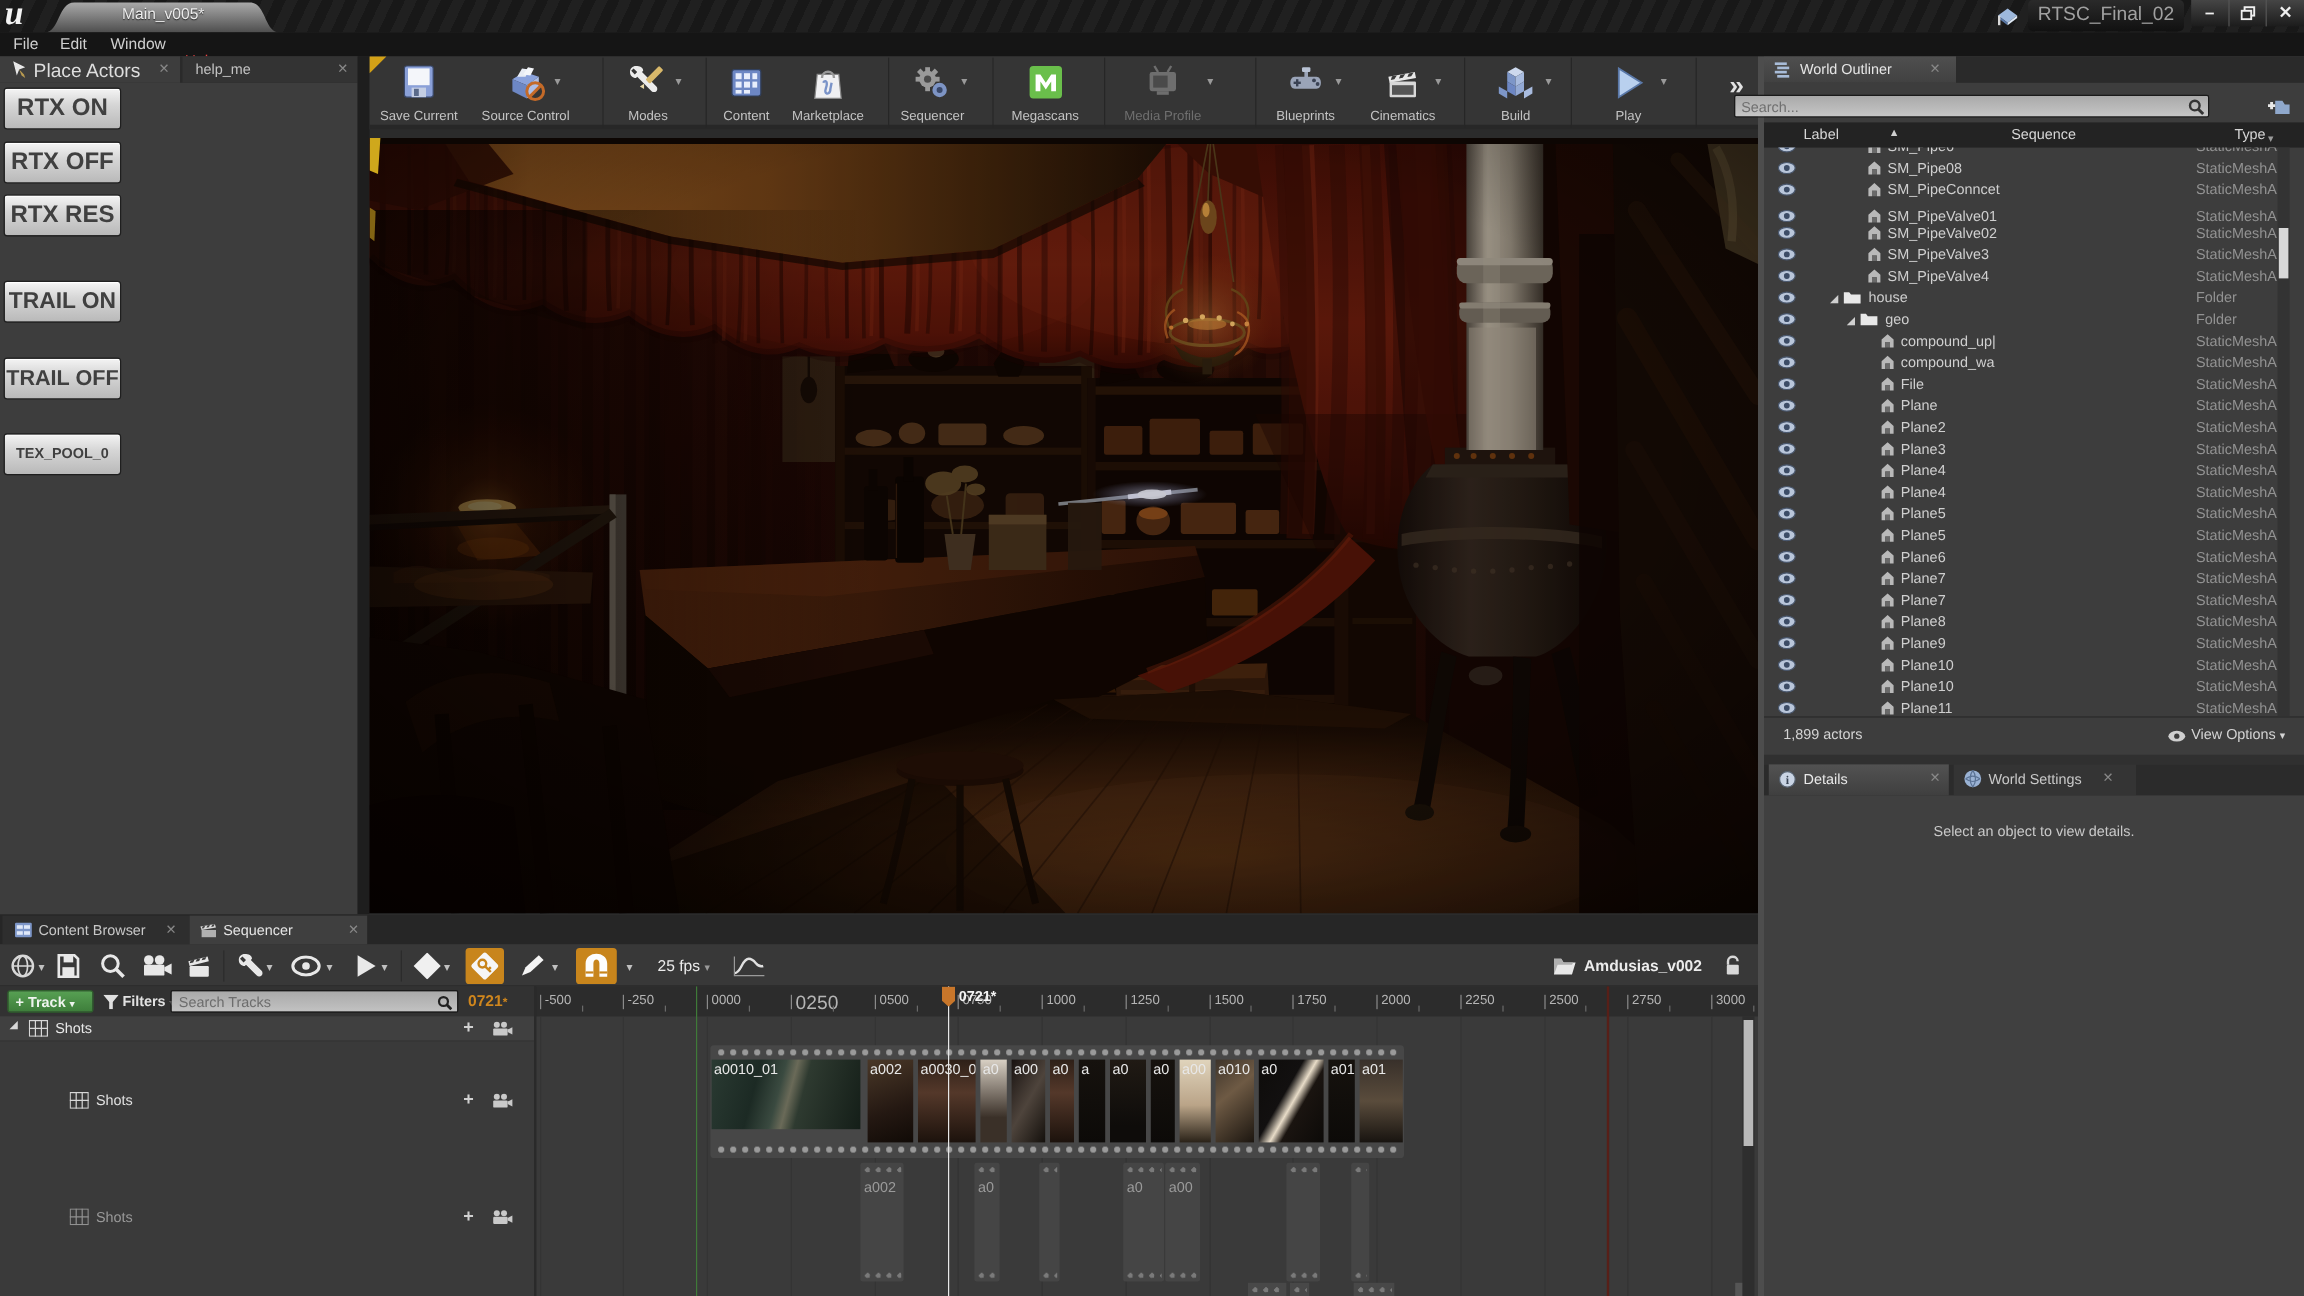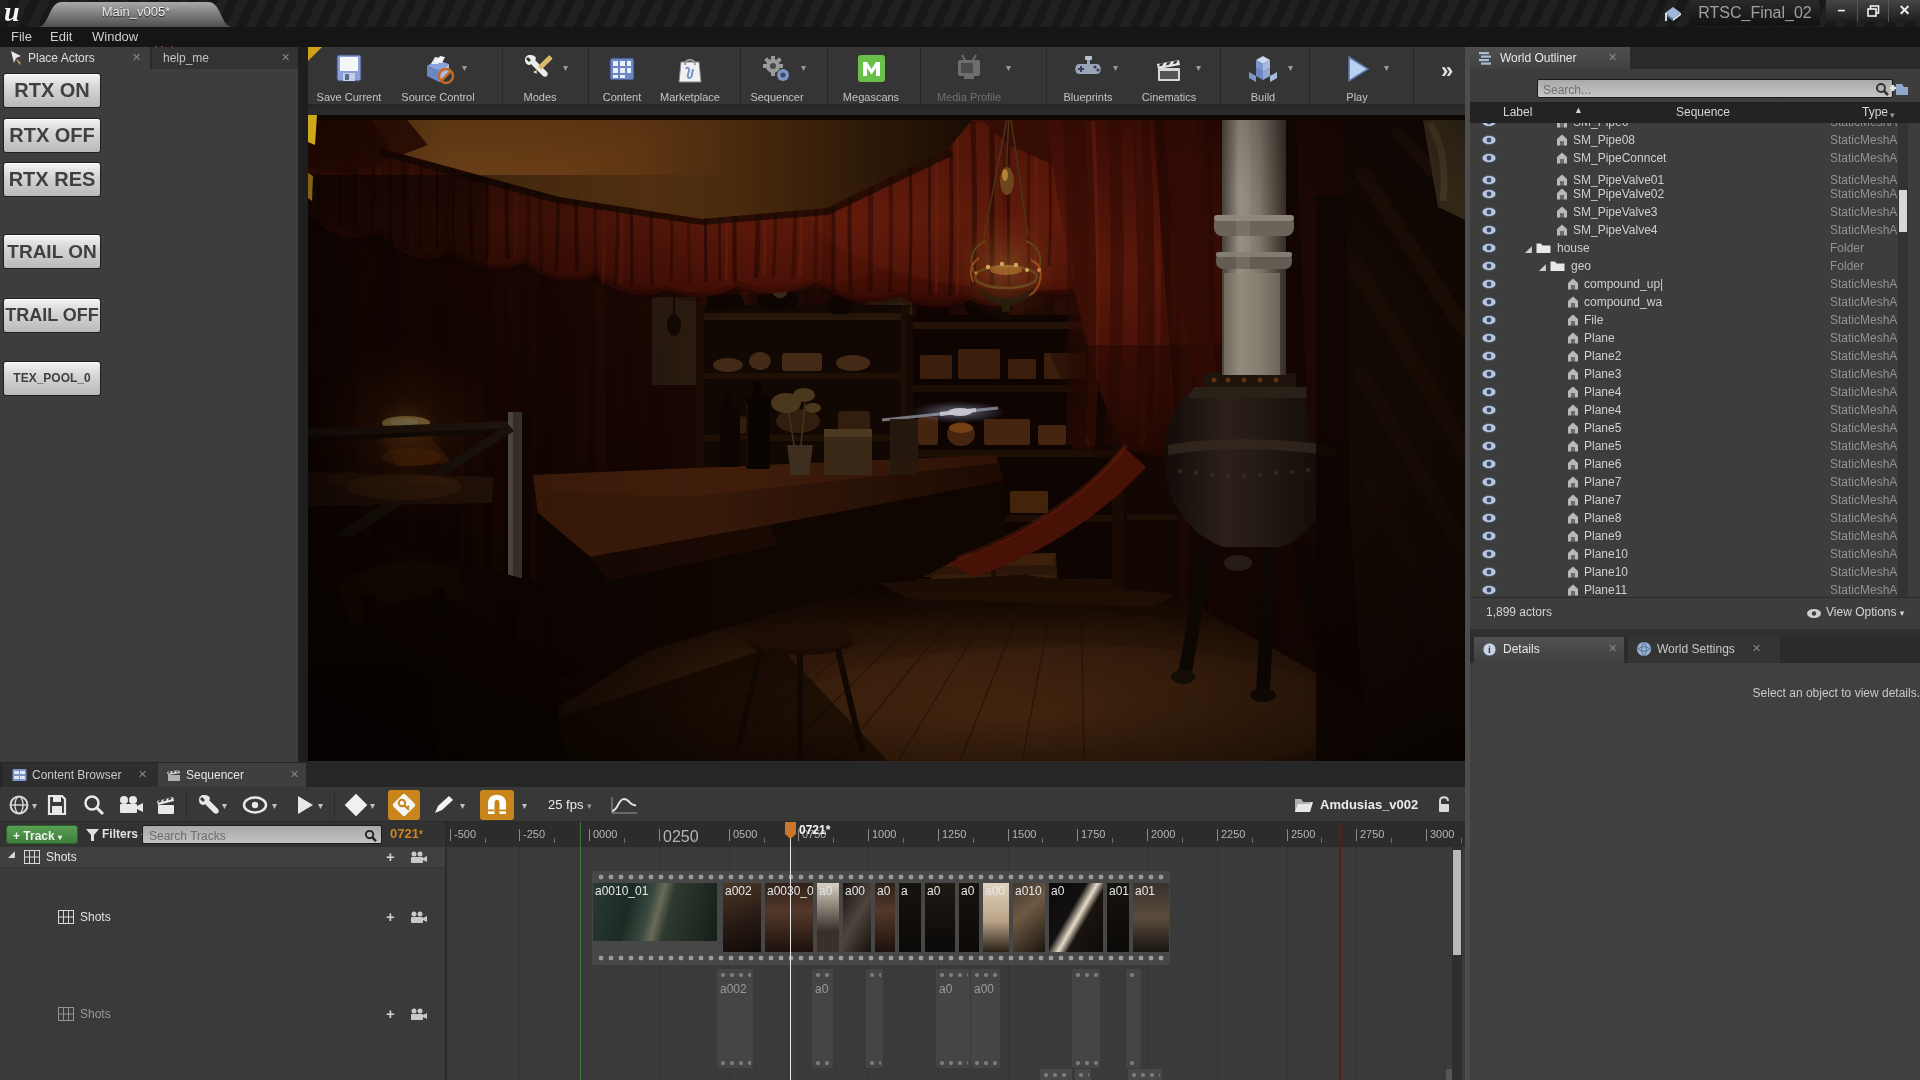--- a/index.html
+++ b/index.html
@@ -51,21 +51,21 @@
 <div class="a" style="left:92px;top:29px;color:#cfcfcf;font-size:13px">Window</div>
 <div class="a" style="left:154px;top:43px;color:#ef4444;font-size:13px">Help</div>
 
 <div class="a" style="left:0;top:47px;width:298px;height:715px;background:#3d3d3d"></div>
 <div class="a" style="left:0;top:47px;width:298px;height:22px;background:#2a2a2a"></div>
 <div class="a" style="left:0;top:47px;width:150px;height:22px;background:#3d3d3d"></div>
 <svg class="a" style="left:8px;top:50px" width="16" height="16" viewBox="0 0 16 16">
  <path d="M3,1 L13,6 L8,8 L6,13 Z" fill="#e8e8e8"></path>
  <path d="M8,8 L12,12 L13,15 L10,13 Z" fill="#b89a50"></path>
 </svg>
-<div class="a" style="left:28px;top:51px;color:#dedede;font-size:12px">Place Actors</div>
+<div class="a" style="left:28px;top:51px;color:#dedede;font-size:16px">Place Actors</div>
 <div class="a tabx" style="left:132px;top:51px">✕</div>
 <div class="a" style="left:152px;top:47px;width:146px;height:22px;background:#333333"></div>
 <div class="a" style="left:163px;top:51px;color:#c3c3c3;font-size:12px">help_me</div>
 <div class="a tabx" style="left:281px;top:51px">✕</div>
 <div class="a btnw" style="left:3px;top:73px;width:98px;height:35px;font-size:20px;line-height:33px">RTX ON</div>
 <div class="a btnw" style="left:3px;top:118px;width:98px;height:35px;font-size:20px;line-height:33px">RTX OFF</div>
 <div class="a btnw" style="left:3px;top:162px;width:98px;height:35px;font-size:20px;line-height:33px">RTX RES</div>
 <div class="a btnw" style="left:3px;top:234px;width:98px;height:35px;font-size:19px;line-height:33px">TRAIL ON</div>
 <div class="a btnw" style="left:3px;top:298px;width:98px;height:35px;font-size:18px;line-height:33px">TRAIL OFF</div>
 <div class="a btnw" style="left:3px;top:361px;width:98px;height:35px;font-size:12px;line-height:33px">TEX_POOL_0</div>
@@ -651,21 +651,21 @@
  <g fill="#a8bcd8">
       <rect x="1" y="2" width="10" height="2.2"></rect>
       <rect x="3" y="5.5" width="10" height="2.2"></rect>
       <rect x="1" y="9" width="10" height="2.2"></rect>
       <rect x="3" y="12.5" width="10" height="2.2"></rect>
     </g>
 </svg>
 <div class="a" style="left:1500px;top:51px;color:#e6e6e6;font-size:12px">World Outliner</div>
 <div class="a tabx" style="left:1608px;top:51px">✕</div>
 
-<div class="a" style="left:1537px;top:79px;width:356px;height:19px;background:linear-gradient(#a9a9a9,#c6c6c6);border:1px solid #1a1a1a;border-radius:2px">
+<div class="a" style="left:1445px;top:79px;width:396px;height:19px;background:linear-gradient(#a9a9a9,#c6c6c6);border:1px solid #1a1a1a;border-radius:2px">
  <span style="color:#707070;font-size:12px;margin-left:5px;line-height:18px">Search...</span>
  <svg class="a" style="right:3px;top:2px" width="14" height="14" viewBox="0 0 14 14">
       <circle cx="6" cy="6" r="4" fill="none" stroke="#333" stroke-width="2"></circle>
       <line x1="9" y1="9" x2="13" y2="13" stroke="#333" stroke-width="2.5"></line>
     </svg>
 </div>
 <svg class="a" style="left:1888px;top:80px" width="22" height="18" viewBox="0 0 22 18">
  <path d="M8,4 L14,4 L16,7 L20,7 L20,15 L8,15 Z" fill="#8fa8cc"></path>
     <path d="M2,8 L8,8 M5,5 L5,11" stroke="#e8e8e8" stroke-width="2.4"></path>
 </svg>
@@ -1025,21 +1025,21 @@
 <div class="a" style="left:1503px;top:642px;color:#e8e8e8;font-size:12px">Details</div>
 <div class="a tabx" style="left:1608px;top:642px">✕</div>
 <div class="a" style="left:1628px;top:637px;width:152px;height:26px;background:#343434"></div>
 <svg class="a" style="left:1636px;top:641px" width="16" height="16" viewBox="0 0 16 16">
     <circle cx="8" cy="8" r="7" fill="#9ab2d4"></circle>
     <path d="M2,8 C6,5 10,5 14,8 M2,8 C6,11 10,11 14,8 M8,1 C5,5 5,11 8,15 M8,1 C11,5 11,11 8,15" stroke="#5a7294" stroke-width="1" fill="none"></path>
   </svg>
 <div class="a" style="left:1657px;top:642px;color:#c9c9c9;font-size:12px">World Settings</div>
 <div class="a tabx" style="left:1752px;top:642px">✕</div>
 <div class="a" style="left:1470px;top:663px;width:450px;height:417px;background:#404040"></div>
-<div class="a" style="left:1470px;top:686px;width:450px;text-align:right;color:#c9c9c9;font-size:12px">Select an object to view details.</div>
+<div class="a" style="left:1470px;top:686px;width:450px;text-align:center;color:#c9c9c9;font-size:12px">Select an object to view details.</div>
 
 <div class="a" style="left:0;top:762px;width:1465px;height:318px;background:#3a3a3a"></div>
 <div class="a" style="left:0;top:762px;width:1465px;height:25px;background:#262626"></div>
 <div class="a" style="left:2px;top:763px;width:156px;height:24px;background:#2e2e2e"></div>
 <svg class="a" style="left:12px;top:768px" width="15" height="14" viewBox="0 0 15 14">
     <rect x="0.5" y="1" width="14" height="12" rx="1" fill="#7d96c8"></rect>
     <g fill="#dfe8f8">
       <rect x="2" y="3" width="5" height="3"></rect>
       <rect x="8" y="3" width="5" height="3"></rect>
       <rect x="2" y="8" width="5" height="3"></rect>

